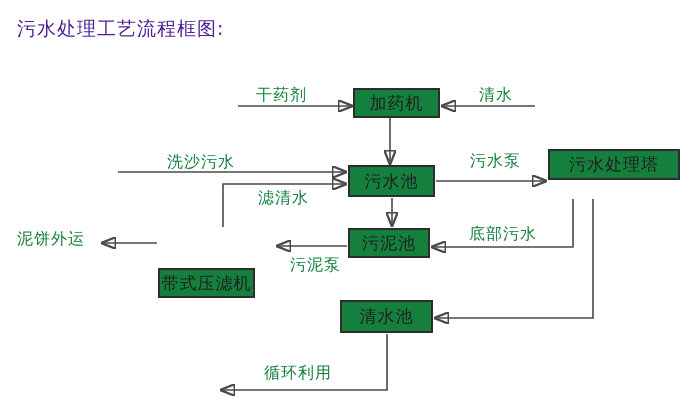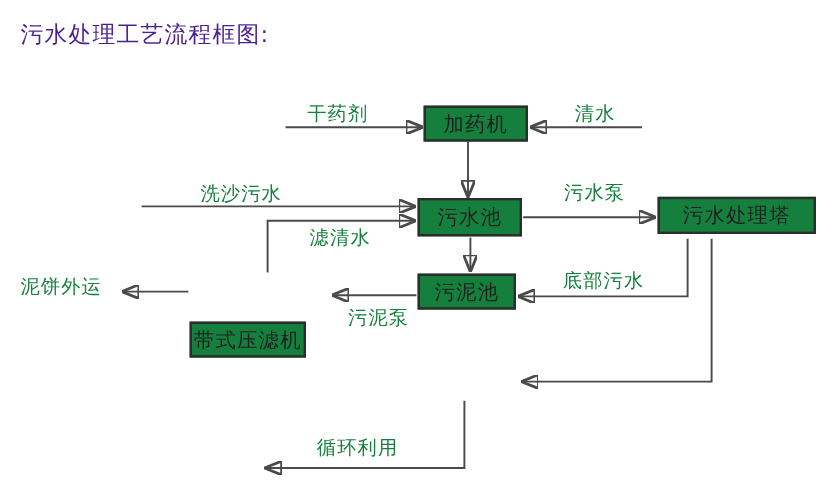--- a/index.html
+++ b/index.html
@@ -74,23 +74,24 @@
     <path d="M392 198 V226" marker-end="url(#arr)"></path>
     <path d="M347 246 H277" marker-end="url(#arr)"></path>
     <path d="M157 243 H102" marker-end="url(#arr)"></path>
     <path d="M573 199 V247 H432" marker-end="url(#arr)"></path>
     <path d="M593 199 V318 H435" marker-end="url(#arr)"></path>
     <path d="M387 334 V390 H221" marker-end="url(#arr)"></path>
   </svg>
 
   <div class="node" style="left:353px; top:88px; width:87px; height:30px;">加药机</div>
   <div class="node" style="left:348px; top:165px; width:87px; height:32px;">污水池</div>
-  <div class="node" style="left:548px; top:164px; width:132px; height:31px;">污水处理塔</div>
+  <div class="node" style="left:548px; top:149px; width:132px; height:31px;">污水处理塔</div>
   <div class="node" style="left:348px; top:228px; width:82px; height:30px;">污泥池</div>
   <div class="node" style="left:158px; top:220px; width:97px; height:30px;margin-top:48px;">带式压滤机</div>
+  <div class="node" style="left:340px; top:300px; width:93px; height:33px;">清水池</div>
 
   <div class="flow-label" style="left:256px; top:85px;">干药剂</div>
   <div class="flow-label" style="left:479px; top:85px;">清水</div>
   <div class="flow-label" style="left:167px; top:152px;">洗沙污水</div>
   <div class="flow-label" style="left:258px; top:188px;">滤清水</div>
   <div class="flow-label" style="left:470px; top:151px;">污水泵</div>
   <div class="flow-label" style="left:290px; top:224px;margin-top:31px;">污泥泵</div>
   <div class="flow-label" style="left:469px; top:224px;">底部污水</div>
   <div class="flow-label" style="left:17px; top:229px;">泥饼外运</div>
   <div class="flow-label" style="left:264px; top:363px;">循环利用</div>

